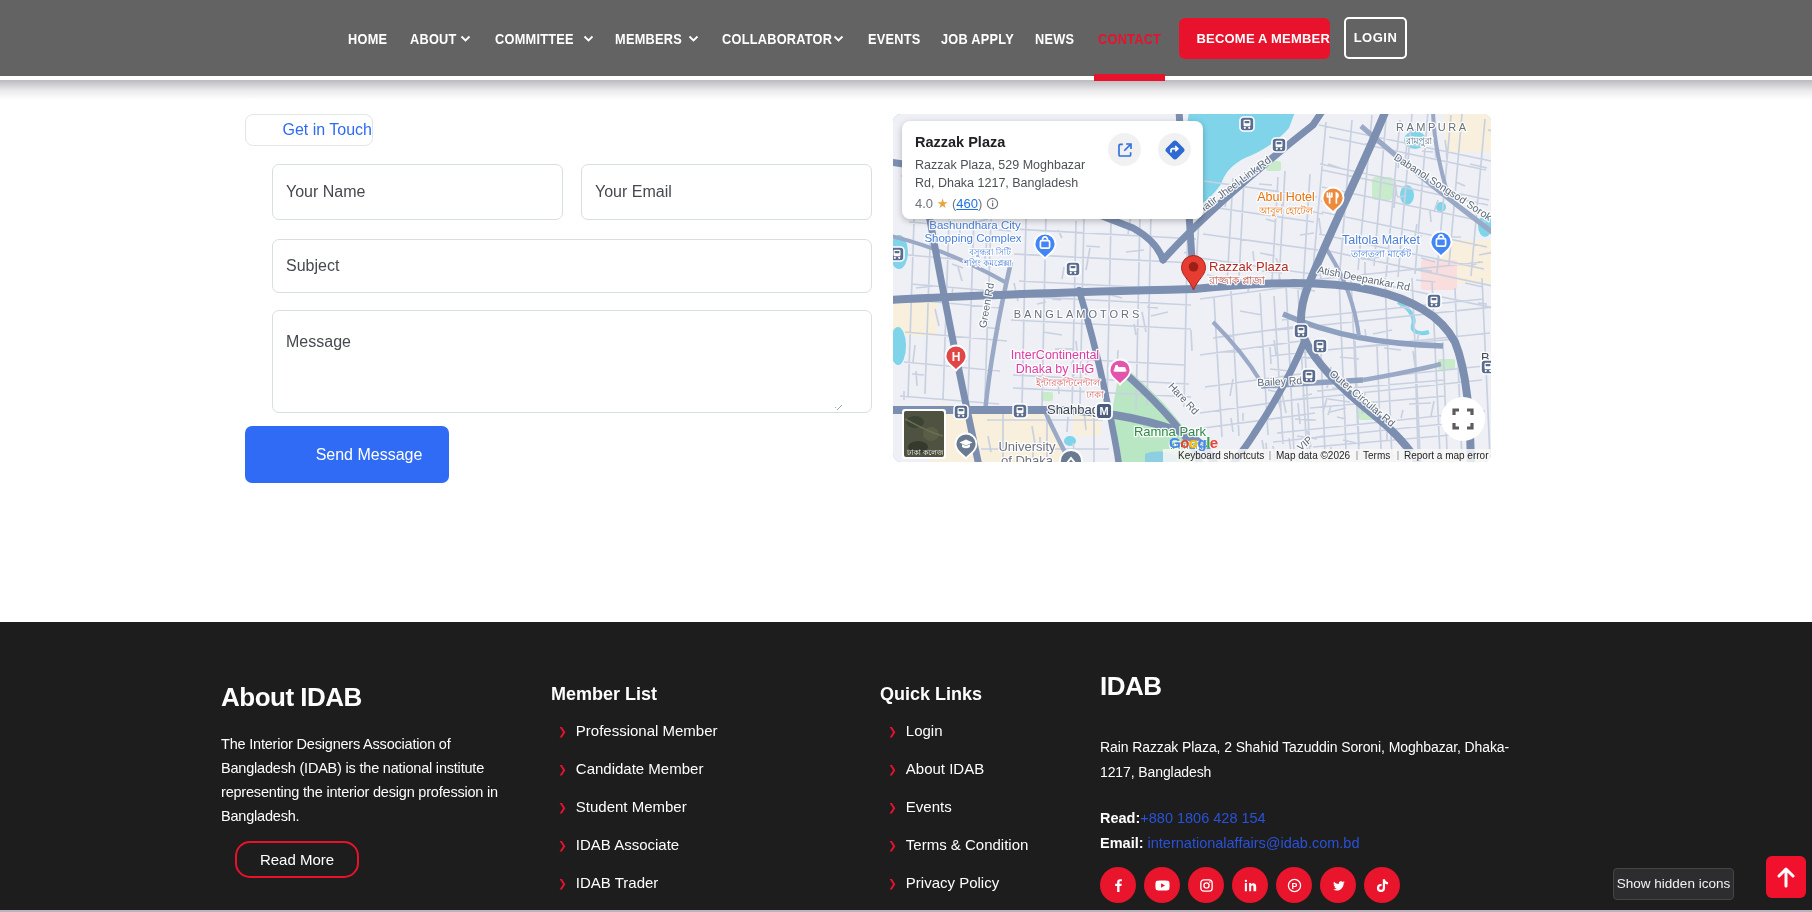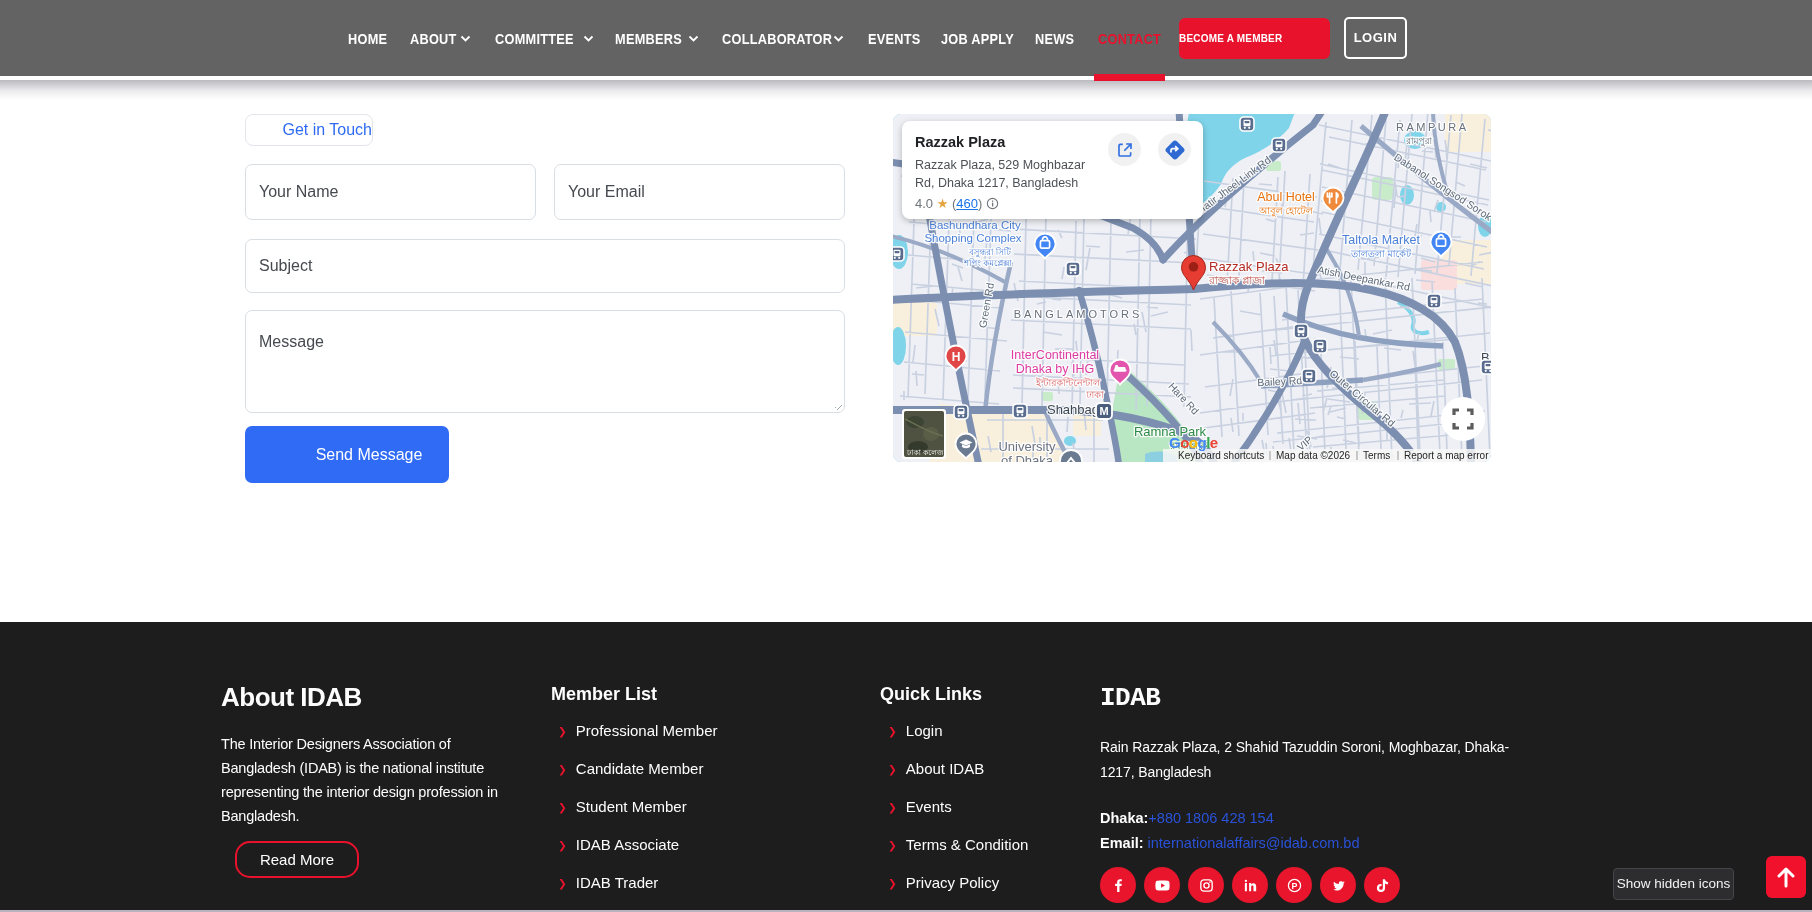--- a/index.html
+++ b/index.html
@@ -7,29 +7,29 @@
 #page { position:relative; width:1812px; height:912px; overflow:hidden; }
 
 #hdr { position:absolute; left:0; top:0; width:1812px; height:76px; background:#636363; }
 #hdrshadow { position:absolute; left:0; top:80px; width:1812px; height:20px;
   background:linear-gradient(to bottom, rgba(75,75,88,0.38), rgba(120,120,132,0.14) 55%, rgba(255,255,255,0)); }
 .nitem { position:absolute; top:30px; color:#ffffff; font-size:15px; font-weight:700; letter-spacing:0.3px;
   transform:scaleX(0.85); transform-origin:left center; white-space:nowrap; }
 .nitem.contact { color:#e8122d; }
 .nchev { position:absolute; top:35px; line-height:0; }
 #join { position:absolute; left:1179px; top:18px; width:151px; height:41px; background:#e8122d; border-radius:6px;
-  color:#fff; font-size:10px; font-weight:700; letter-spacing:0.2px; text-align:left; line-height:41px; }
+  color:#fff; font-size:13px; font-weight:700; letter-spacing:0.2px; text-align:right; line-height:41px; }
 #login { position:absolute; left:1344px; top:17px; width:63px; height:42px; border:2px solid #ffffff; border-radius:5px;
   color:#fff; font-size:13px; font-weight:700; letter-spacing:0.5px; text-align:center; line-height:38px; }
 #cunder { position:absolute; left:1094px; top:74px; width:71px; height:7px; background:#e8122d; }
 
 #git { position:absolute; left:245px; top:114px; width:128px; height:32px; border:1px solid #e2e6ea; border-radius:8px;
   color:#2e6bf2; font-size:16px; text-align:right; line-height:30px; }
 .inp { position:absolute; border:1px solid #d9dee3; border-radius:7px; color:#46494f; font-size:16px;
-  padding-left:13px; display:flex; align-items:center; background:#fff; }
+  padding-left:13px; display:flex; align-items:center; background:#fff;margin-left:27px; }
 #inpName { left:245px; top:164px; width:291px; height:56px; }
 #inpMail { left:554px; top:164px; width:291px; height:56px; }
 #inpSubj { left:245px; top:239px; width:600px; height:54px; }
 #inpMsg  { left:245px; top:310px; width:600px; height:103px; align-items:flex-start; padding-top:22px; }
 #resize { position:absolute; left:833px; top:401px; width:9px; height:9px;
   background:linear-gradient(135deg, transparent 0 50%, #9aa 50% 55%, transparent 55% 70%, #9aa 70% 75%, transparent 75%); }
 #send { position:absolute; left:245px; top:426px; width:204px; height:57px; background:#2f6bf5; border-radius:7px;
   color:#fff; font-size:16px; text-align:center; line-height:57px;padding-left:44px; }
 
 #map { position:absolute; left:893px; top:114px; width:598px; height:348px; border-radius:8px; overflow:hidden; background:#7dd3fc; }
@@ -415,23 +415,23 @@
 <li><span class="fchev">❯</span>IDAB Trader</li>
       </ul>
     <h4 style="left:880px; top:62px;">Quick Links</h4>
     <ul class="flist" style="left:888px; top:100px;">
         <li><span class="fchev">❯</span>Login</li>
 <li><span class="fchev">❯</span>About IDAB</li>
 <li><span class="fchev">❯</span>Events</li>
 <li><span class="fchev">❯</span>Terms &amp; Condition</li>
 <li><span class="fchev">❯</span>Privacy Policy</li>
       </ul>
-    <h3 style="left:1100px; top:61px;font-family:Liberation Mono, monospace;">IDAB</h3>
+    <h3 style="left:1100px; top:49px;">IDAB</h3>
     <div id="faddr">Rain Razzak Plaza, 2 Shahid Tazuddin Soroni, Moghbazar, Dhaka-1217, Bangladesh</div>
-    <div id="fphone"><b>Dhaka:</b><span class="blu">+880 1806 428 154</span><br><b>Email:</b> <span class="blu">internationalaffairs@idab.com.bd</span></div>
+    <div id="fphone"><b>Read:</b><span class="blu">+880 1806 428 154</span><br><b>Email:</b> <span class="blu">internationalaffairs@idab.com.bd</span></div>
     <div class="soc" style="left:1100px">
         <svg viewBox="0 0 24 24" fill="#fff">
           <path d="M13.4 21v-8.2h2.76l.41-3.2H13.4V7.56c0-.93.26-1.56 1.59-1.56h1.7V3.13C16.4 3.09 15.39 3 14.21 3c-2.46 0-4.14 1.5-4.14 4.25v2.35H7.3v3.2h2.77V21z"></path>
         </svg>
       </div>
 <div class="soc" style="left:1144px">
         <svg viewBox="0 0 24 24" fill="#fff">
           <path d="M21.6 7.2a2.5 2.5 0 0 0-1.76-1.77C18.28 5 12 5 12 5s-6.28 0-7.84.43A2.5 2.5 0 0 0 2.4 7.2 26 26 0 0 0 2 12a26 26 0 0 0 .4 4.8 2.5 2.5 0 0 0 1.76 1.77C5.72 19 12 19 12 19s6.28 0 7.84-.43a2.5 2.5 0 0 0 1.76-1.77A26 26 0 0 0 22 12a26 26 0 0 0-.4-4.8zM10 15.2V8.8l5.5 3.2z"></path>
         </svg>
       </div>

